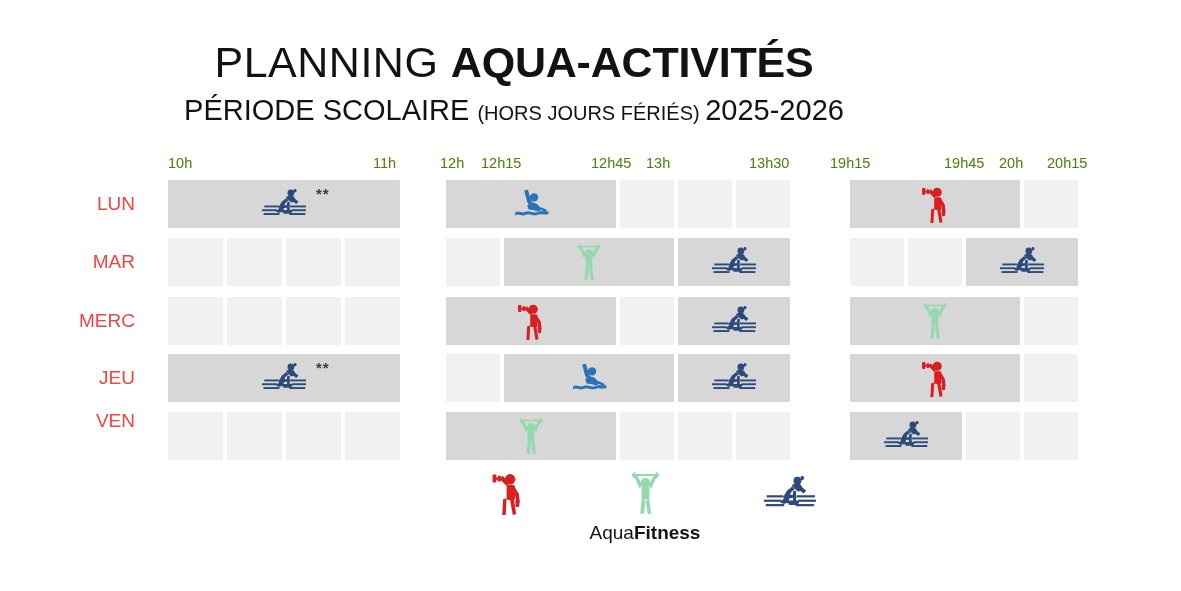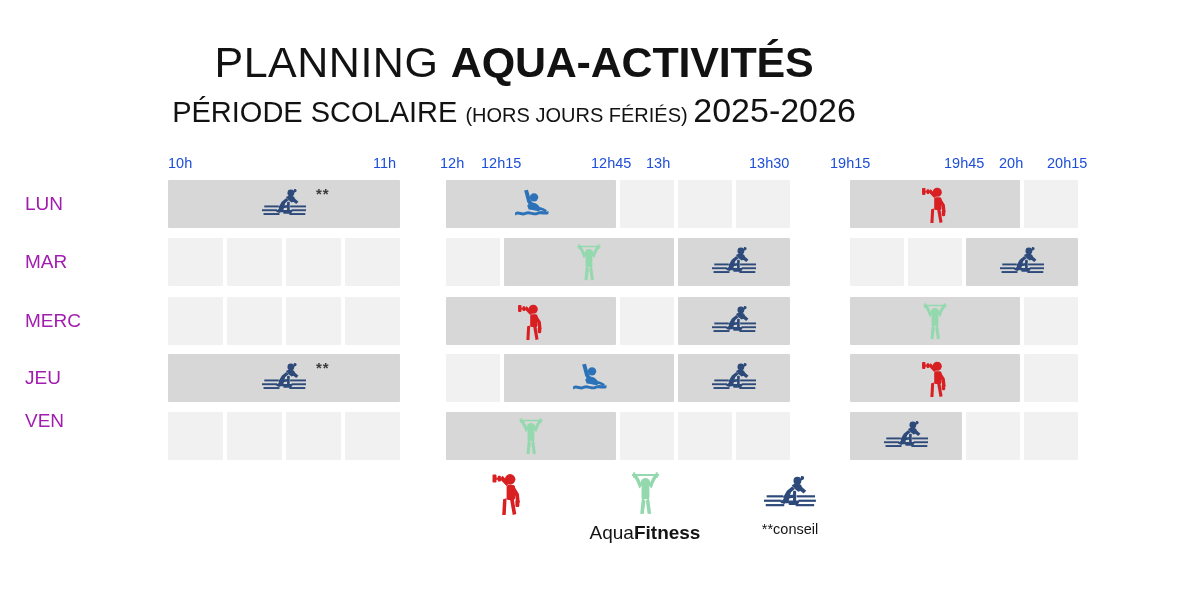--- a/index.html
+++ b/index.html
@@ -15,31 +15,31 @@
   .title-line1{
     font-size:43px;line-height:52px;letter-spacing:0.5px;white-space:nowrap;
     font-weight:300;color:#121212;
   }
   .title-line1 .bold{font-weight:800;letter-spacing:-0.2px;}
   .title-line2{
     margin-top:4px;font-size:29px;line-height:36px;white-space:nowrap;
     font-weight:300;color:#121212;
   }
   .title-line2 .paren{font-size:20px;font-weight:300;}
-  .title-line2 .years{font-weight:400;font-size:34px;}
+  .title-line2 .years{font-weight:400;font-size:29px;}
 
   
   .grid{position:absolute;left:0;top:0;width:1181px;height:591px;}
   .timelabel{
-    position:absolute;top:155px;font-size:14.5px;color:#1d4ed8;
+    position:absolute;top:155px;font-size:14.5px;color:#4d7c0f;
     white-space:nowrap;font-weight:400;
   }
   .daylabel{
-    position:absolute;font-size:19px;color:#a21caf;font-weight:400;
-    white-space:nowrap;text-align:left;width:110px;left:25px;
+    position:absolute;font-size:19px;color:#ef4444;font-weight:400;
+    white-space:nowrap;text-align:right;width:110px;left:25px;
   }
 
   .cell{position:absolute;border-radius:1px;}
   .cell.empty{background:#f1f1f1;}
   .cell.filled{background:#d7d7d7;}
 
   .icon-wrap{
     position:absolute;top:0;left:0;width:100%;height:100%;
     display:flex;align-items:center;justify-content:center;
   }
@@ -488,17 +488,16 @@
       <path d="M6 46 L44 46 L44 51 L6 51 Z"></path>
       <path d="M0 56 L40 56 L40 61 L0 61 Z"></path>
       <path d="M4 66 L46 66 L46 71 L4 71 Z"></path>
       <path d="M74 46 L116 46 L116 51 L74 51 Z"></path>
       <path d="M78 56 L118 56 L118 61 L78 61 Z"></path>
       <path d="M72 66 L114 66 L114 71 L72 71 Z"></path>
       <rect x="56" y="62" width="22" height="6" rx="2"></rect>
     </g>
           </svg>
         </div>
-        <div class="legend-note">**conseil</div>
       </div>
     </div>
 
 </div>
 
 </body></html>

